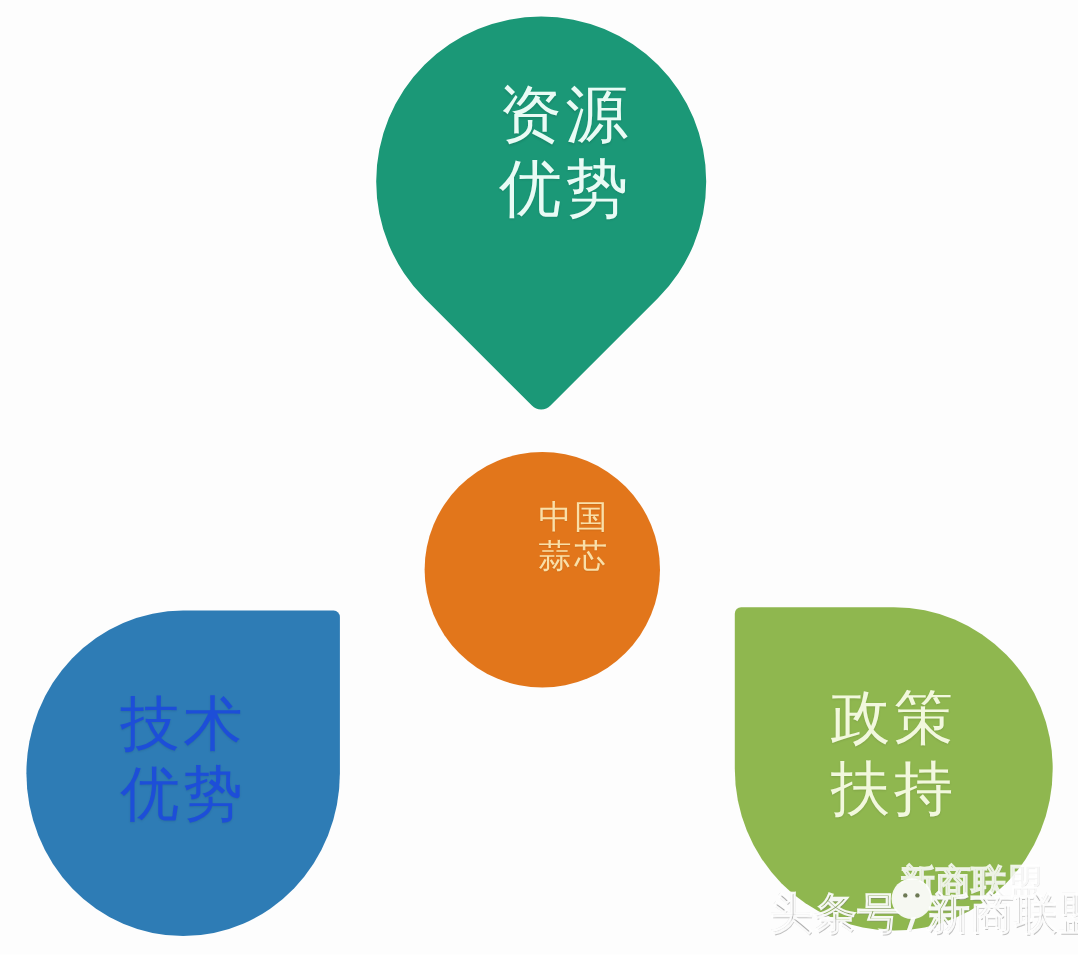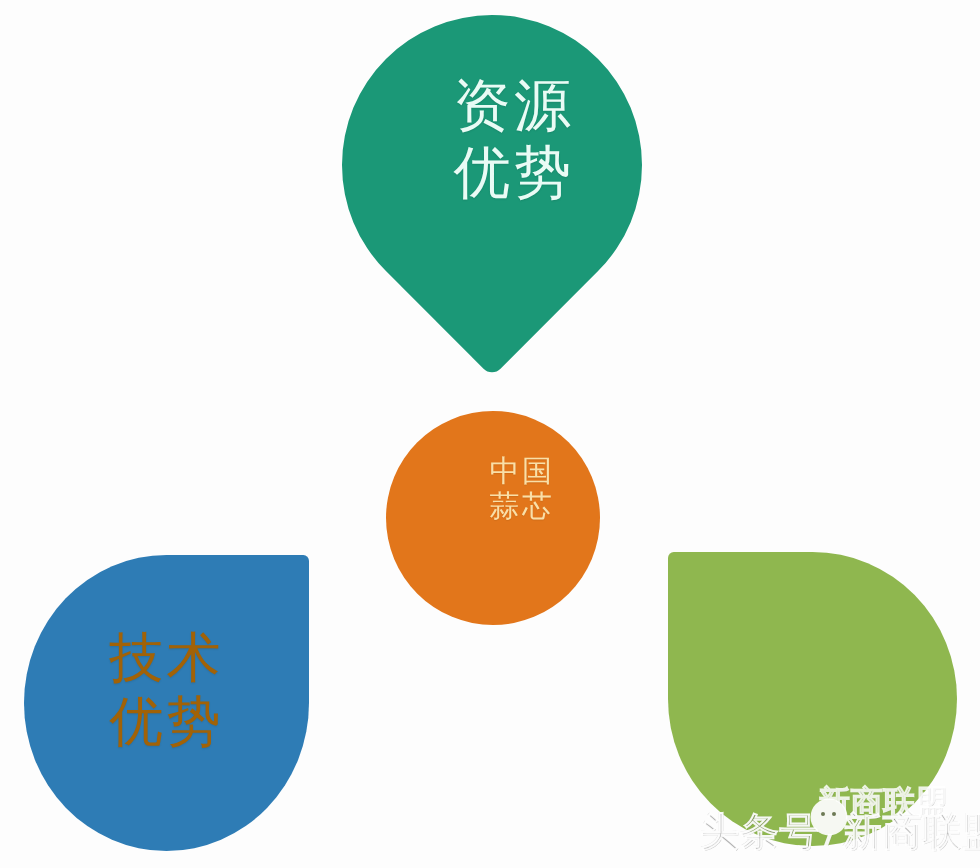--- a/index.html
+++ b/index.html
@@ -86,21 +86,21 @@
     top: 453px;
     font-size: 30px;
     color: #f9dfa8;
     letter-spacing: .08em;
     text-shadow: 0 1px 1px rgba(0,0,0,.08);
     margin-left: 16px;
   }
   #blue-label {
     top: 627px;
     font-size: 54px;
-    color: #a16207;
+    color: #1d4ed8;
     text-shadow: 0 1px 2px rgba(0,0,0,.10);
     text-align: center;
   }
   #green-label {
     top: 622px;
     font-size: 54px;
     color: #f2f8dd;
     text-shadow: 0 1px 2px rgba(0,0,0,.10);
   }
 
@@ -189,20 +189,22 @@
 
   <div class="blob tear-tr" id="blue-blob" style="--c:#2E7CB5; left:24px; top:555px; width:285px; height:296px;">
     <div class="pin-shape"></div>
   </div>
   <div class="blob-label" id="blue-label" style="left:24px; right:auto; width:285px;">技术
 优势</div>
 
   <div class="blob tear-tl" id="green-blob" style="--c:#8FB74F; left:668px; top:552px; width:289px; height:294px;">
     <div class="pin-shape"></div>
   </div>
+  <div class="blob-label" id="green-label" style="left:668px; right:auto; width:289px;">政策
+扶持</div>
 
   <div id="wm-ghost">新商联盟</div>
 
   <div id="watermark">
     <span class="wm-text" id="wm-prefix">头条号</span>
     <span class="wm-text" id="wm-slash">/</span>
     <span class="wm-text" id="wm-name">新商联盟</span>
   </div>
 
   <div id="wm-avatar"></div>

